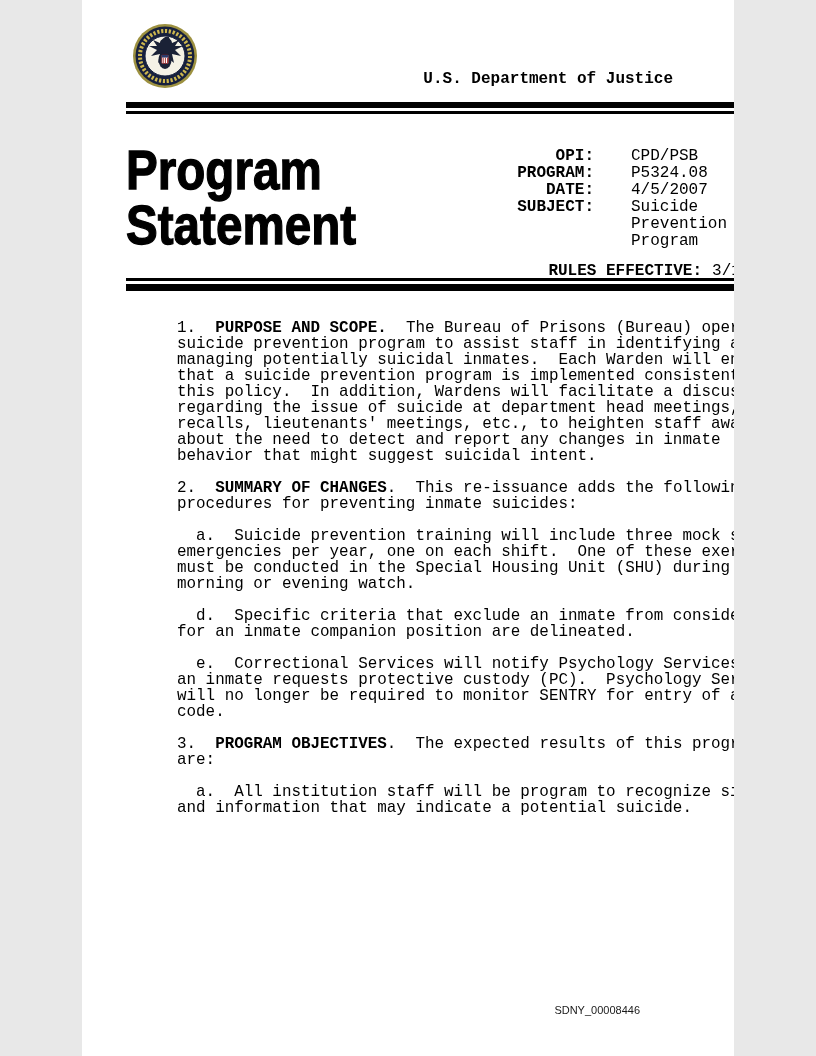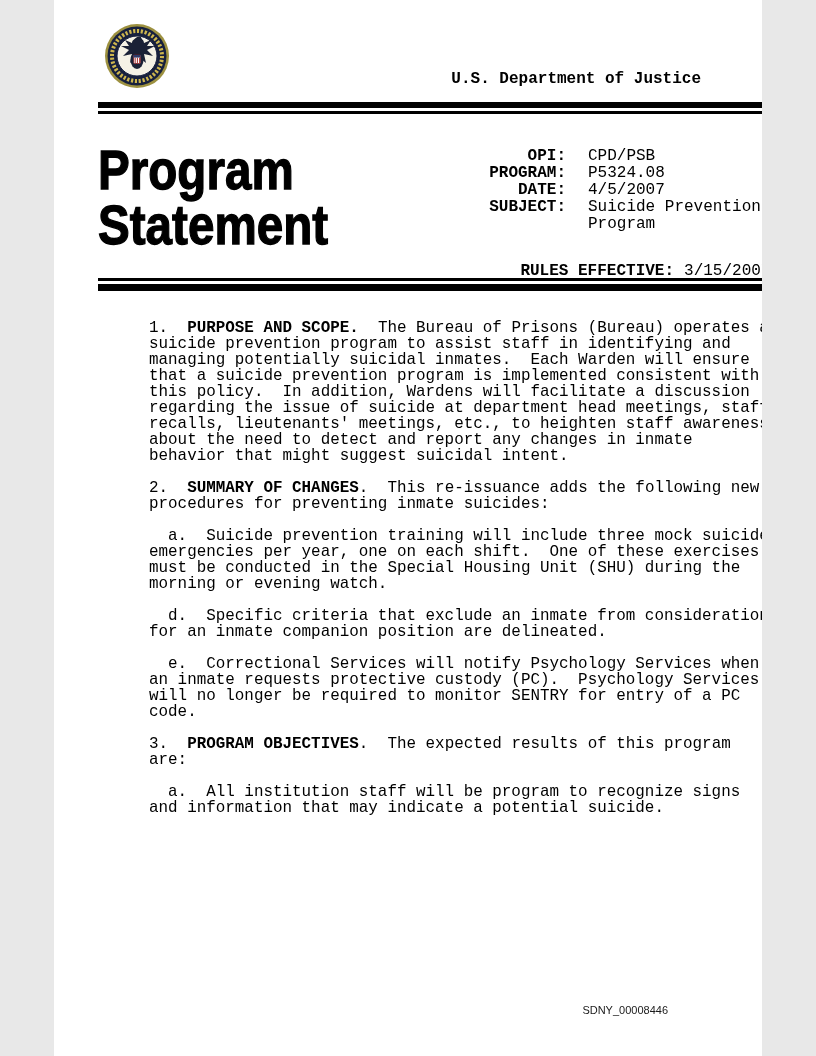--- a/index.html
+++ b/index.html
@@ -1,19 +1,19 @@
 <!DOCTYPE html>
 <html style="--seal-gold-rim: #9d9140; --seal-navy: #17203d; --seal-center: #f5f2e6; --seal-text-gold: #cdb64e; --seal-eagle: #1a2136;"><head>
 <meta charset="utf-8">
 <style>
   * { margin: 0; padding: 0; box-sizing: border-box; }
   html, body { background: #e8e8e8; }
   .page {
     position: relative;
-    width: 708px; height: 1056px;
+    width: 652px; height: 1056px;
     background: #ffffff;
     margin: 0 auto;
     overflow: hidden;
     font-family: "Liberation Mono", "DejaVu Sans Mono", monospace;
     color: #000;
   }
   
   .seal {
     position: absolute; left: 50px; top: 23px;
     width: 66px; height: 66px;
@@ -45,21 +45,21 @@
     transform-origin: left top;
     -webkit-text-stroke: 1.3px #000;
     letter-spacing: 0px;
     white-space: pre;
   }
   
   .meta-grid {
     position: absolute; left: 418px; top: 148px;
     display: grid;
     grid-template-columns: 94px auto;
-    column-gap: 22px;
+    column-gap: 37px;
     font-size: 16px; line-height: 17px;
   }
   .meta-label { font-weight: bold; text-align: right; white-space: pre; }
   .meta-value { white-space: pre-line; }
   .rules-effective {
     position: absolute; left: 428px; top: 246px;
     font-size: 16px; line-height: 17px; white-space: pre;
   }
   .rules-effective .re-value { padding-left: 10px; }
   

